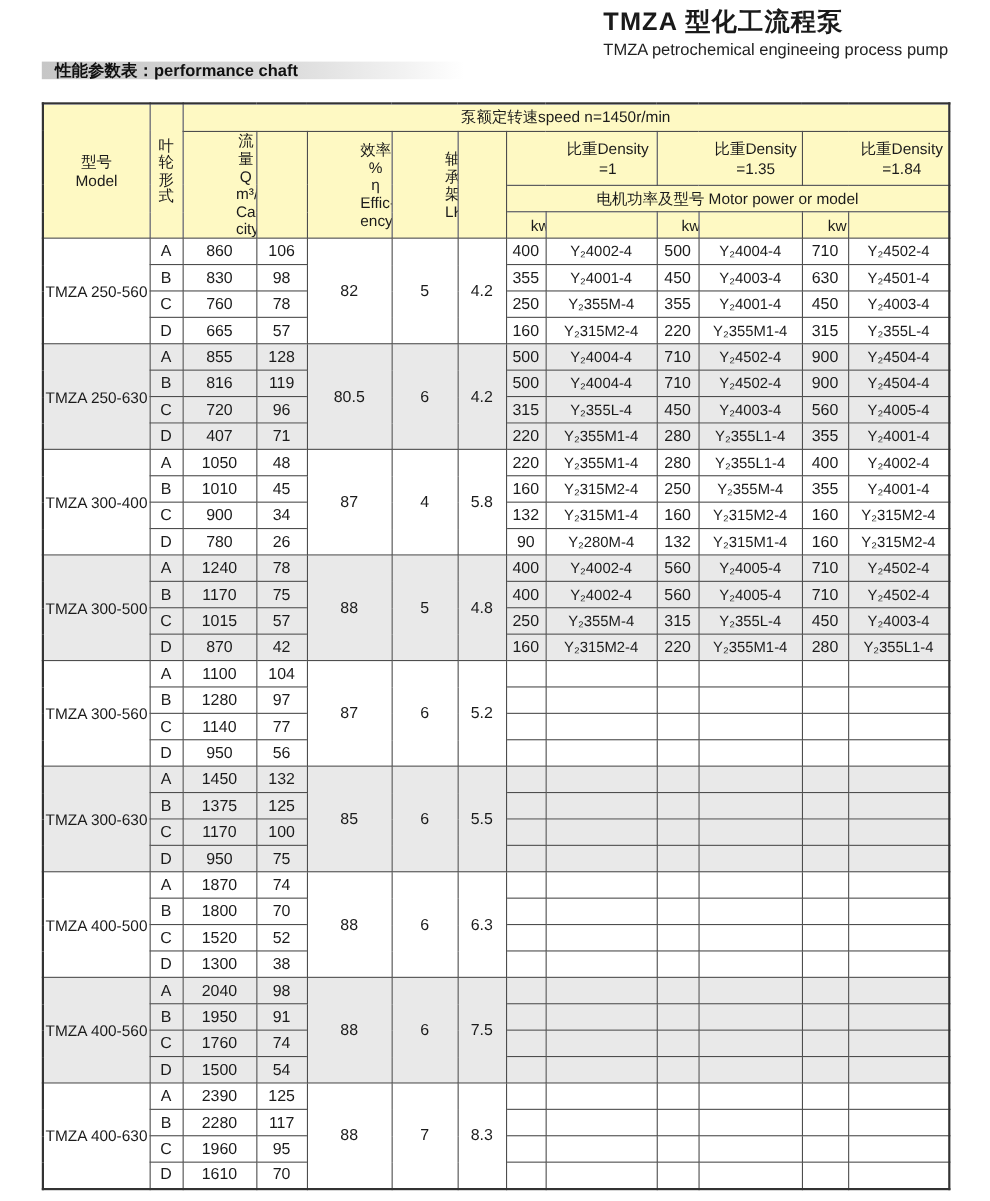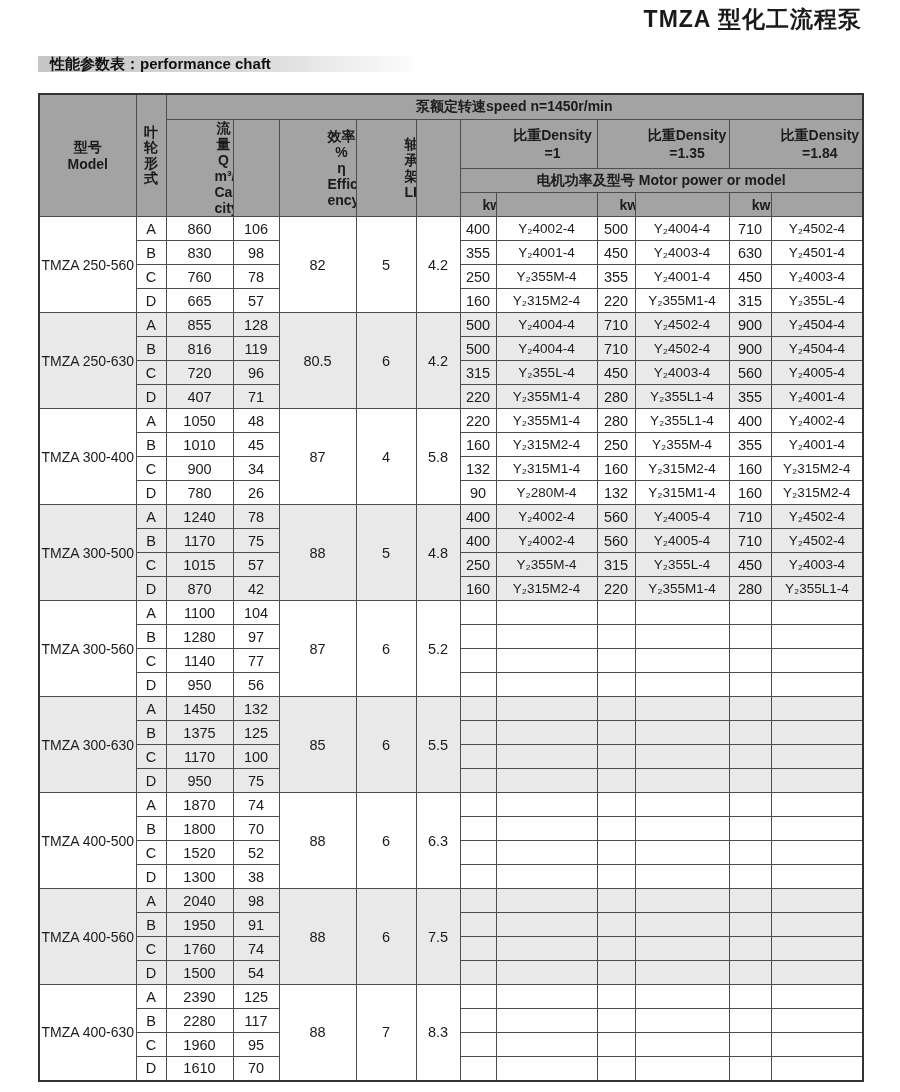--- a/index.html
+++ b/index.html
@@ -62,22 +62,22 @@
     border-collapse: collapse;
     border: 2px solid #333333;
   }
   table.perf th, table.perf td {
     border: 1px solid #4d4d4d;
     text-align: center;
     vertical-align: middle;
     overflow: hidden;
   }
   table.perf thead th {
-    background: #a3a3a3;
-    font-weight: bold;
+    background: #fef9c3;
+    font-weight: normal;
     font-size: 14px;
     color: #1b1b1b;
   }
   tr.hr1 th { height: 25px; }
   tr.hr2 th { height: 46px; padding-left: 48px; }
   tr.hr3 th { height: 23px; }
   tr.hr4 th { height: 22px; }
   th.pre { white-space: pre-line; line-height: 1.15; font-size: 13.5px; }
   th.impeller { line-height: 1.08; font-size: 13.5px; }
   th.kw-h { text-align: left; padding-left: 22px; }
@@ -91,20 +91,21 @@
   table.perf tbody td.model { font-size: 14px; }
   table.perf tbody td[data-name="motor-model-cell"] { font-size: 13.5px; }
 </style>
 </head>
 <body>
 
 <div class="page" data-name="document-page">
 
   <div class="doc-header" data-name="document-header">
     <div class="doc-title-cn" data-name="document-title-cn">TMZA 型化工流程泵</div>
+    <div class="doc-title-en" data-name="document-title-en">TMZA petrochemical engineeing process pump</div>
   </div>
 
   <div class="section-bar" data-name="section-title-bar">
     <span class="section-bar-text" data-name="section-title">性能参数表：performance chaft</span>
   </div>
 
   <div class="tbl-wrap" data-name="performance-table-wrap">
     <table class="perf" data-name="performance-table">
       <colgroup>
         <col style="width:97px">

